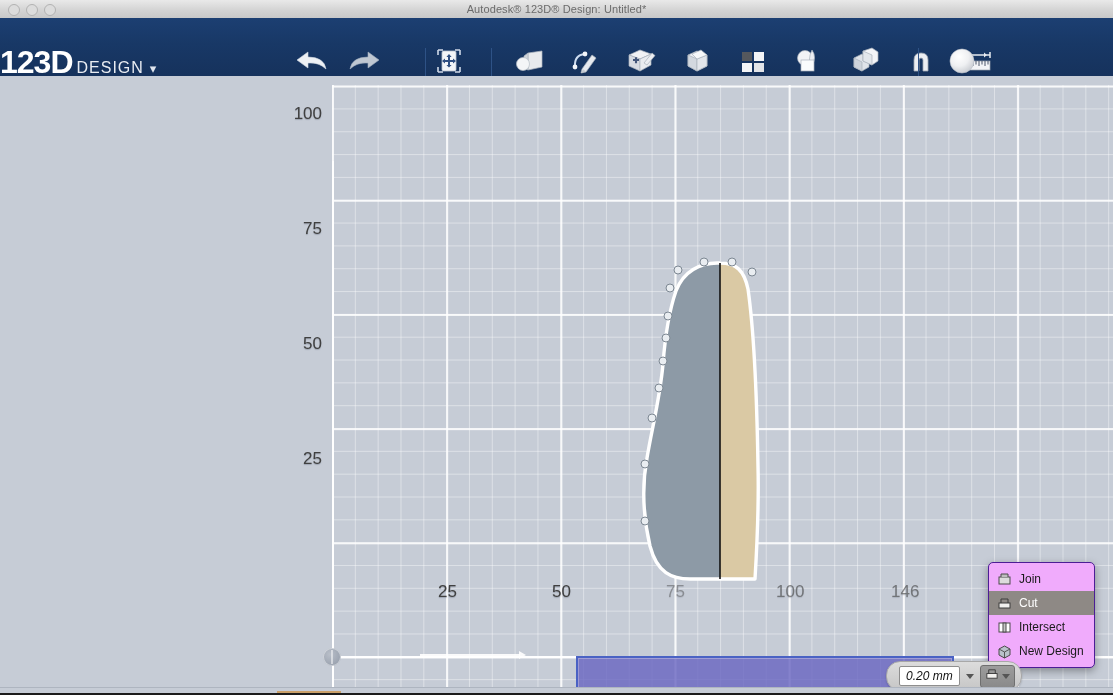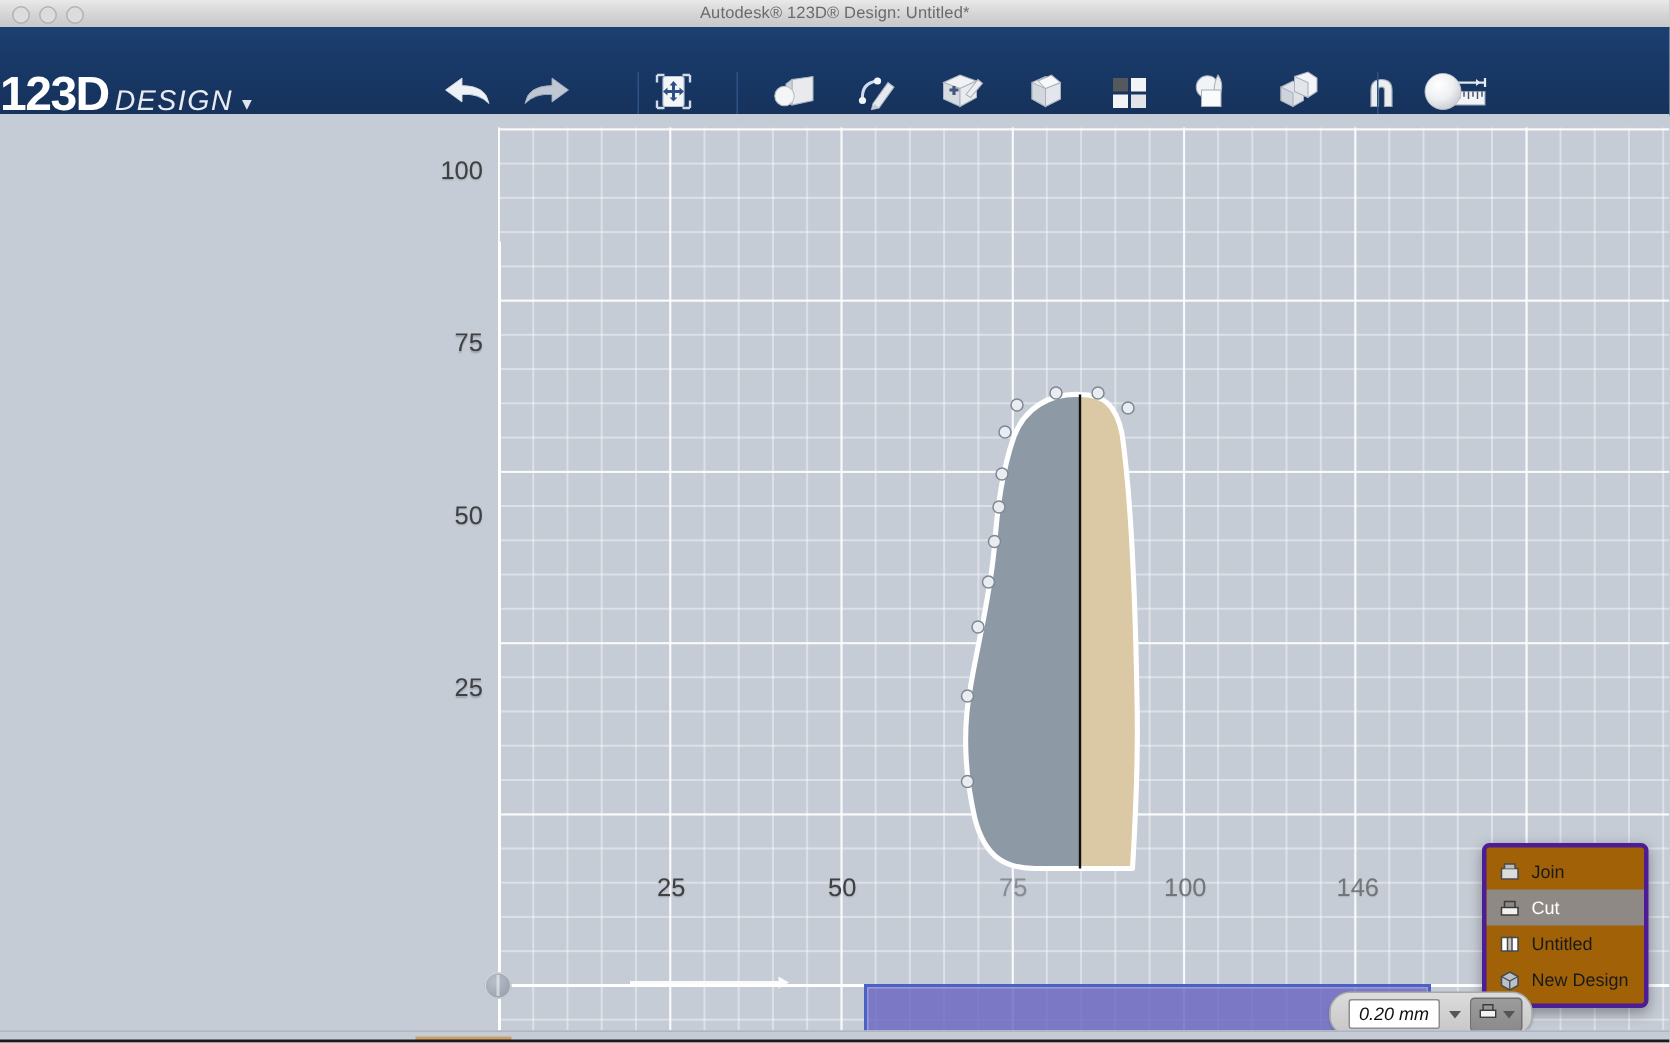--- a/index.html
+++ b/index.html
@@ -29,21 +29,21 @@
 
   
   .toolbar{
     position:absolute;left:0;top:18px;width:1113px;height:58px;
     background:linear-gradient(180deg,#1c3f72 0%,#183866 45%,#16325c 100%);
     border-bottom:1px solid #0d2344;
     padding-left:12px;
   }
   .logo{position:absolute;left:0px;top:28px;display:flex;align-items:baseline;color:#fff;}
   .logo .num{font-size:32px;font-weight:bold;letter-spacing:-1px;line-height:1;}
-  .logo .design{font-size:19px;letter-spacing:1px;margin-left:4px;color:#e8ecf2;font-style:italic;}
+  .logo .design{font-size:16px;letter-spacing:1px;margin-left:4px;color:#e8ecf2;}
   .logo .chev{margin-left:6px;font-size:13px;color:#dfe5ee;}
 
   .tb-group{position:absolute;top:26px;display:flex;align-items:center;gap:16px;}
   .tb-btn{
     position:relative;width:34px;height:34px;
     display:flex;align-items:center;justify-content:center;cursor:pointer;
   }
   .tb-btn svg{display:block;}
   .tb-arrow{
     position:absolute;right:2px;bottom:-8px;width:0;height:0;
@@ -107,21 +107,21 @@
   .solid{
     position:absolute;left:576px;top:580px;width:374px;height:82px;
     background:rgba(104,100,193,.80);
     border:2px solid #4a62c4;
     box-shadow:inset 0 0 0 1px rgba(255,255,255,.25);
   }
 
   
   .ctxmenu{
     position:absolute;left:988px;top:562px;width:105px;
-    background:#a16207;border:3px solid #4c1d95;border-radius:5px;
+    background:#f0abfc;border:1px solid #4c1d95;border-radius:5px;
     box-shadow:0 3px 9px rgba(0,0,0,.35);
     padding:4px 0;font-size:12px;color:#1a1a1a;overflow:hidden;
   }
   .ctx-item{
     display:flex;align-items:center;gap:7px;
     height:24px;padding:0 8px;cursor:default;white-space:nowrap;
   }
   .ctx-item.sel{background:#8e8985;color:#fff;text-align:center;}
   .ctx-ico{width:15px;height:15px;flex:0 0 15px;display:block;}
 
@@ -441,21 +441,21 @@
       <span>Cut</span>
     </div>
 
     <div class="ctx-item">
       <span class="ctx-ico">
         <svg width="15" height="15" viewBox="0 0 15 15">
           <rect x="2" y="3" width="11" height="9" fill="#ffffff" stroke="#4a4a4a" stroke-width="1"></rect>
           <rect x="6" y="3" width="3" height="9" fill="#c6c6c6" stroke="#4a4a4a" stroke-width="1"></rect>
         </svg>
       </span>
-      <span>Untitled</span>
+      <span>Intersect</span>
     </div>
 
     <div class="ctx-item">
       <span class="ctx-ico">
         <svg width="15" height="15" viewBox="0 0 15 15">
           <path d="M7.5 2 L13 5 L13 11 L7.5 14 L2 11 L2 5 Z" fill="#b9c2cb" stroke="#4a4a4a" stroke-width="1"></path>
           <path d="M2 5 L7.5 8 L13 5 M7.5 8 L7.5 14" fill="none" stroke="#4a4a4a" stroke-width="0.9"></path>
         </svg>
       </span>
       <span>New Design</span>

